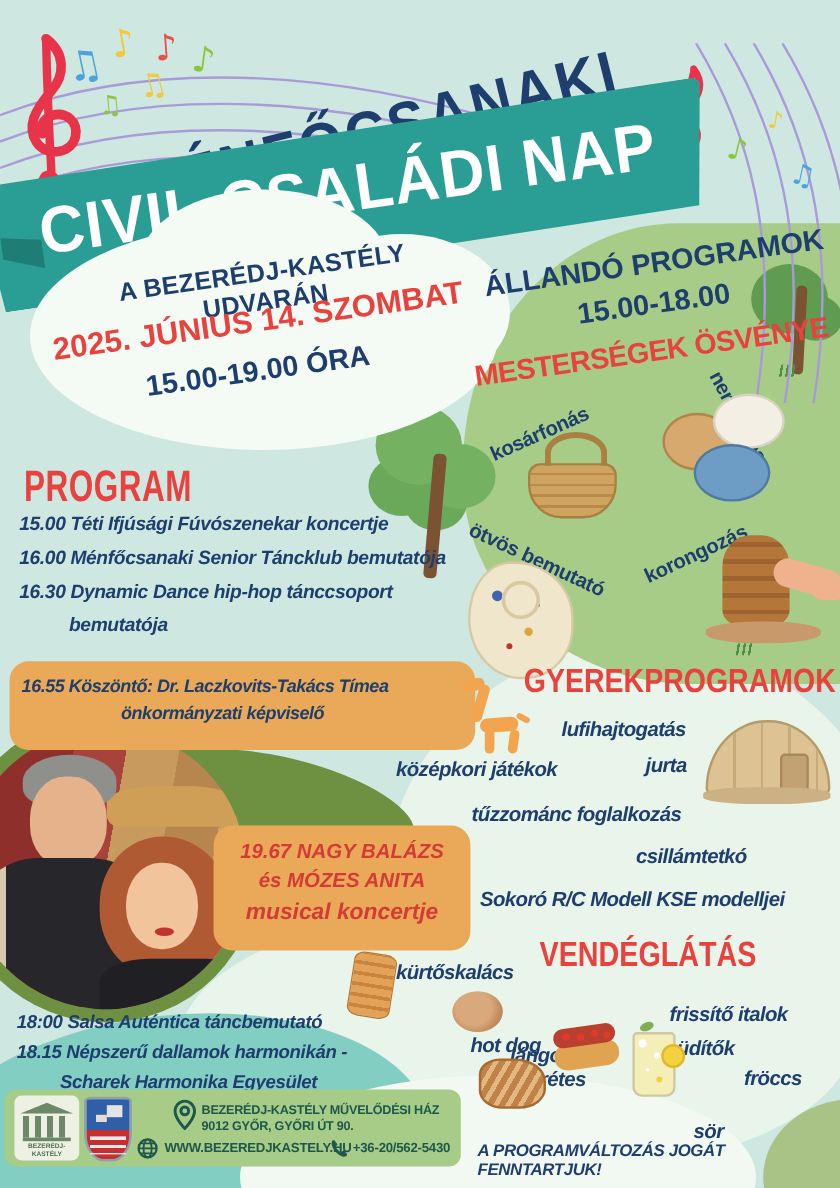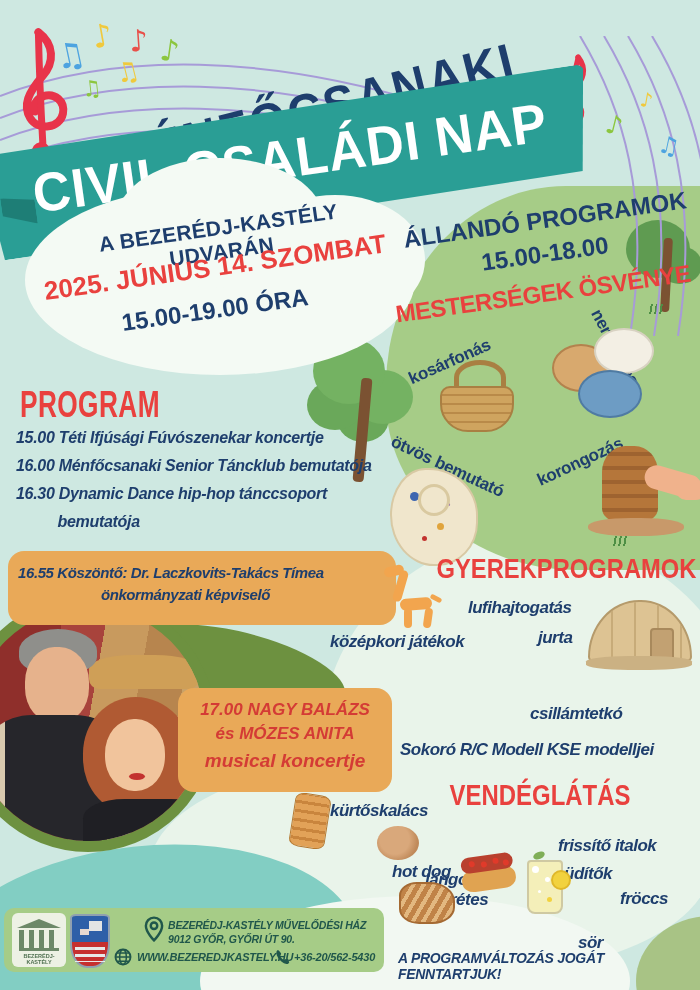--- a/index.html
+++ b/index.html
@@ -118,21 +118,21 @@
   .pediment{position:absolute;left:5px;top:6px;width:0;height:0;border-left:22px solid transparent;border-right:22px solid transparent;border-bottom:9px solid #6c8868;}
   .cols{position:absolute;left:7px;top:17px;width:40px;height:18px;border-bottom:3px solid #6c8868;
         background:repeating-linear-gradient(90deg,#6c8868 0 5px,transparent 5px 10px);}
   .kastely .caption{position:absolute;left:0;top:40px;width:100%;text-align:center;font-size:5.5px;font-weight:700;color:#4f7050;}
   .coa{position:absolute;left:66px;top:6px;width:36px;height:50px;border:2px solid #90a0b0;
         background:linear-gradient(180deg,#2e5fa8 0 52%,#c62f2f 52%);border-radius:6px 6px 17px 17px/4px 4px 24px 24px;}
   .coa::before{content:"";position:absolute;left:17px;top:5px;width:13px;height:10px;background:#e4e4e4;
         box-shadow:-11px 6px 0 -2px #e8d9d0;}
   .coa::after{content:"";position:absolute;left:3px;bottom:4px;right:3px;height:15px;
         background:repeating-linear-gradient(180deg,#e8e8e8 0 3px,transparent 3px 7px);}
-  .ftext{position:absolute;color:#20574b;font-weight:800;font-style:italic;letter-spacing:-0.2px;}
+  .ftext{position:absolute;color:#20574b;font-weight:800;letter-spacing:-0.2px;}
   .ficon{position:absolute;}
   .disclaimer{position:absolute;left:398px;top:950px;width:300px;font-size:14px;font-weight:800;
         font-style:italic;color:#1e3e6d;letter-spacing:-0.3px;}
 </style>
 </head>
 <body>
 
 <div class="poster">
 
   <div class="blob" style="left:320px;top:535px;width:430px;height:420px;background:#e9f4ea;"></div>
@@ -258,29 +258,30 @@
     <span style="left:0;top:2px;width:20px;height:10px;transform:rotate(-14deg);"></span>
     <span style="left:12px;top:6px;width:9px;height:32px;transform:rotate(16deg);"></span>
     <span style="left:16px;top:34px;width:32px;height:12px;transform:rotate(-4deg);"></span>
     <span style="left:20px;top:44px;width:8px;height:20px;"></span>
     <span style="left:40px;top:44px;width:8px;height:20px;transform:rotate(8deg);"></span>
     <span style="left:46px;top:32px;width:12px;height:5px;transform:rotate(28deg);"></span>
   </div>
 
   <div class="orangebox" style="left:178px;top:688px;width:214px;height:104px;"></div>
   <div class="abs" style="left:184px;top:700px;width:202px;">
-    <div class="concert-line" style="font-size:17px;">17.00 NAGY BALÁZS</div>
+    <div class="concert-line" style="font-size:17px;">19.67 NAGY BALÁZS</div>
     <div class="concert-line" style="font-size:17px;margin-top:4px;">és MÓZES ANITA</div>
     <div class="concert-line" style="font-size:19px;margin-top:6px;">musical koncertje</div>
   </div>
 
   <div class="h-red center" style="left:430px;top:554px;width:260px;font-size:25px;transform:scale(0.95,1.12);">GYEREKPROGRAMOK</div>
   <div class="kitem" style="left:468px;top:598px;">lufihajtogatás</div>
   <div class="kitem" style="left:330px;top:632px;">középkori játékok</div>
   <div class="kitem" style="left:538px;top:628px;">jurta</div>
+  <div class="kitem" style="left:393px;top:669px;">tűzzománc foglalkozás</div>
   <div class="kitem" style="left:530px;top:704px;">csillámtetkó</div>
   <div class="kitem" style="left:400px;top:740px;">Sokoró R/C Modell KSE modelljei</div>
   <div class="yurt">
     <div class="dome">
         <div class="door"></div>
       </div>
     <div class="ybase"></div>
   </div>
 
   <div class="h-red center" style="left:440px;top:780px;width:200px;font-size:26px;transform:scale(0.92,1.12);">VENDÉGLÁTÁS</div>
@@ -298,20 +299,25 @@
     <div class="bun"></div>
     <div class="sausage"></div>
   </div>
   <div class="retes"></div>
   <div class="lemonade">
     <div class="glass"></div>
     <div class="lemon"></div>
     <div class="leaf"></div>
   </div>
 
+  <div class="abs" style="left:14px;top:840px;width:340px;">
+    <div class="pitem pre" style="font-size:15.5px;line-height:25px;">18:00 Salsa Auténtica táncbemutató</div>
+    <div class="pitem pre" style="font-size:15.5px;line-height:25px;">18.15 Népszerű dallamok harmonikán -
+         Scharek Harmonika Egyesület</div>
+  </div>
 
   <div class="footbar">
     <div class="kastely">
       <div class="pediment"></div>
       <div class="cols"></div>
       <div class="caption">BEZERÉDJ-KASTÉLY</div>
     </div>
     <div class="coa"></div>
     <svg class="ficon" style="left:140px;top:8px;" width="20" height="26" viewBox="0 0 24 32">
       <path d="M12 2 C6 2 2 7 2 12 C2 20 12 30 12 30 C12 30 22 20 22 12 C22 7 18 2 12 2 Z" fill="none" stroke="#20574b" stroke-width="3"></path>

